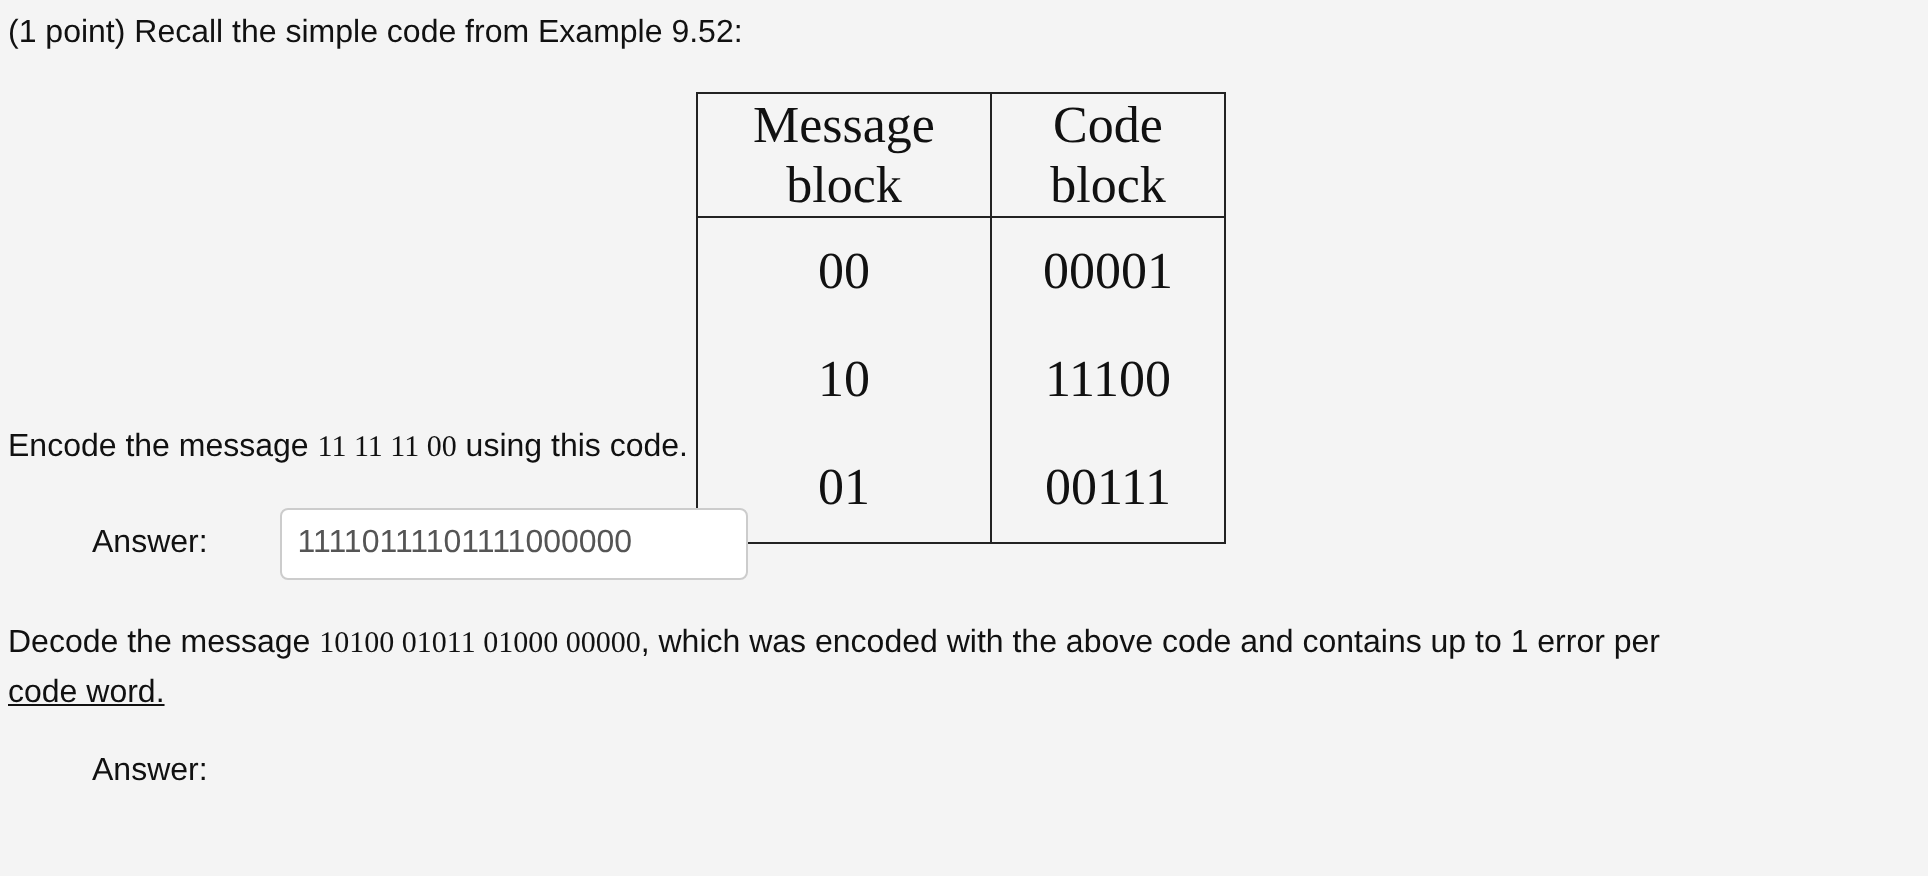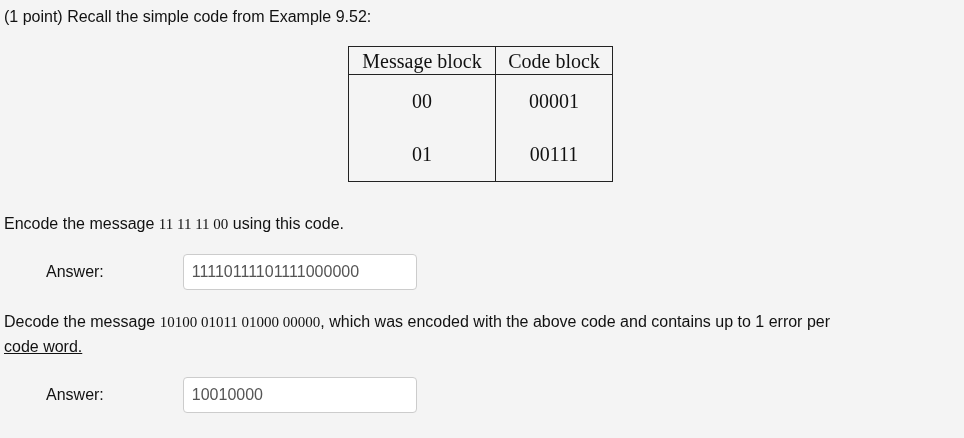--- a/index.html
+++ b/index.html
@@ -26,21 +26,21 @@
       font-family: "Liberation Serif", "DejaVu Serif", serif;
       font-size: 15px;
     }
     #intro { top: 7px; }
     table.code-table {
       position: absolute;
       left: 348px;
       top: 46px;
       border-collapse: collapse;
       font-family: "Liberation Serif", "DejaVu Serif", serif;
-      font-size: 20px;
+      font-size: 26px;
       color: #111;
       border: 1px solid #222;
       background: transparent;
     }
     table.code-table th {
       font-weight: normal;
       padding: 1px 7px 0 7px;
       height: 26px;
       border-bottom: 1px solid #222;
       text-align: center;
@@ -73,41 +73,44 @@
       height: 36px;
       box-sizing: border-box;
       border: 1px solid #ccc;
       border-radius: 4px;
       background: #fff;
       font-family: "Liberation Sans", sans-serif;
       font-size: 16px;
       color: #555;
       padding: 0 8px;
       outline: none;
-      margin-left: 43px;
     }
     #answer1-row { top: 254px; }
     #answer2-row { top: 377px; }
   </style>
 </head>
 <body>
 
 <div class="line" id="intro">(1 point) Recall the simple code from Example 9.52:</div>
 
 <table class="code-table">
   <thead>
     <tr>
       <th class="col-msg">Message block</th>
       <th class="col-code">Code block</th>
     </tr>
   </thead>
   <tbody>
     <tr>
       <td class="col-msg">00</td>
       <td>00001</td>
+    </tr>
+    <tr>
+      <td class="col-msg">10</td>
+      <td>11100</td>
     </tr>
     <tr>
       <td class="col-msg">01</td>
       <td>00111</td>
     </tr>
   </tbody>
 </table>
 
 <div class="line" id="encode-line">
   <span>Encode the message </span><span class="math">11 11 11 00</span><span> using this code.</span>
@@ -118,14 +121,13 @@
   <input class="answer-input" type="text" value="11110111101111000000" style="">
 </div>
 
 <div class="line" id="decode-line">
   <span>Decode the message </span><span class="math">10100 01011 01000 00000</span><span>, which was encoded with the above code and contains up to 1 error per</span>
 </div>
 <div class="line" id="decode-line2">code word.</div>
 
 <div class="answer-row" id="answer2-row">
   <span class="answer-label">Answer:</span>
-  <input class="answer-input" type="text" value="10010000" style="">
 </div>
 
 </body></html>

